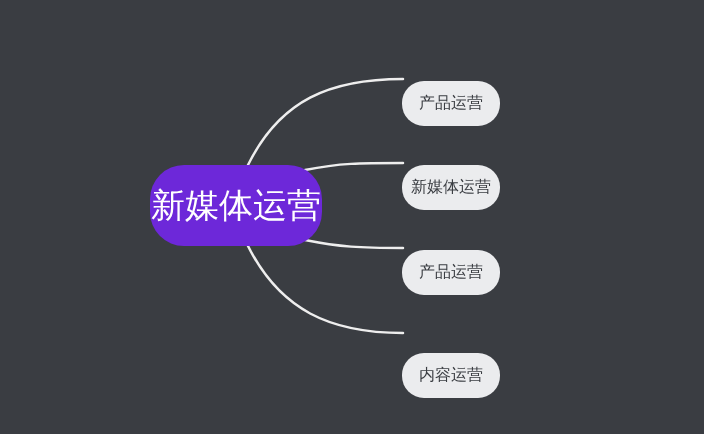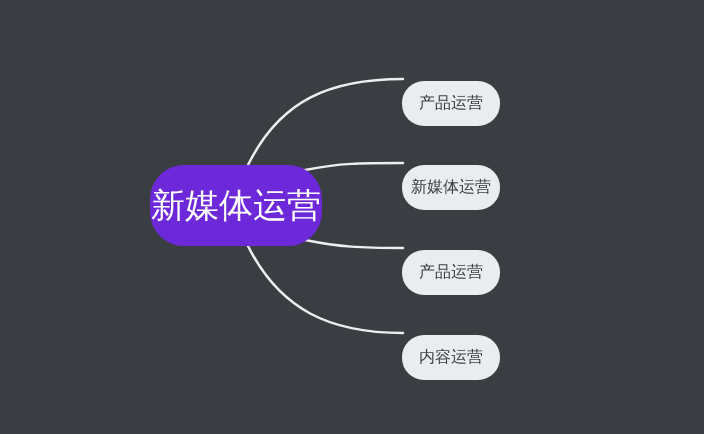--- a/index.html
+++ b/index.html
@@ -52,15 +52,15 @@
 
 <div class="topic" style="top:57px;">
   <span>产品运营</span>
 </div>
 <div class="topic" style="top:141px;">
   <span>新媒体运营</span>
 </div>
 <div class="topic" style="top:226px;">
   <span>产品运营</span>
 </div>
-<div class="topic" style="top:311px;">
+<div class="topic" style="top:329px;">
   <span>内容运营</span>
 </div>
 
 </body></html>

